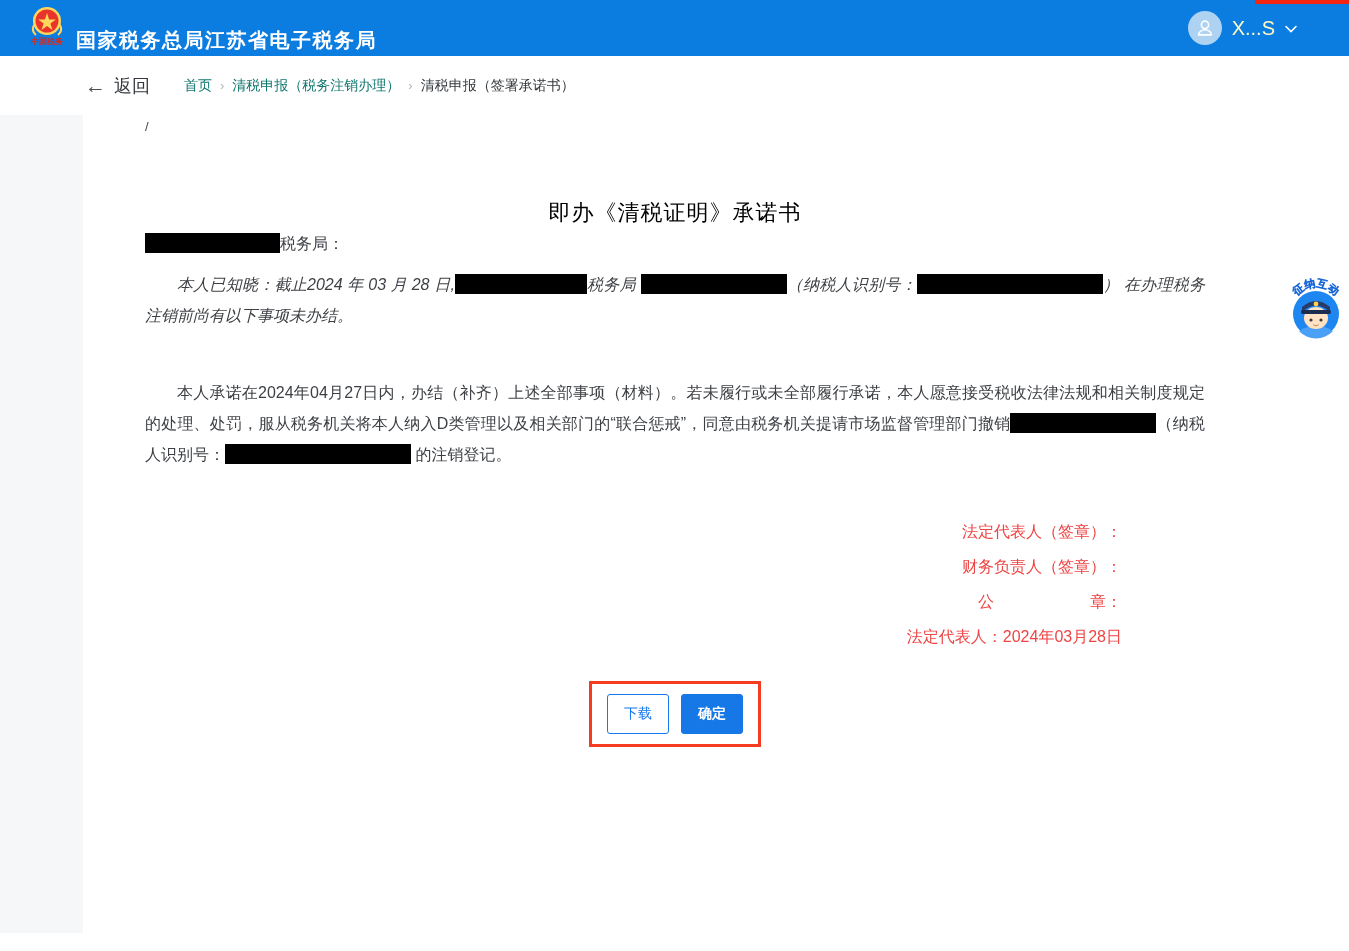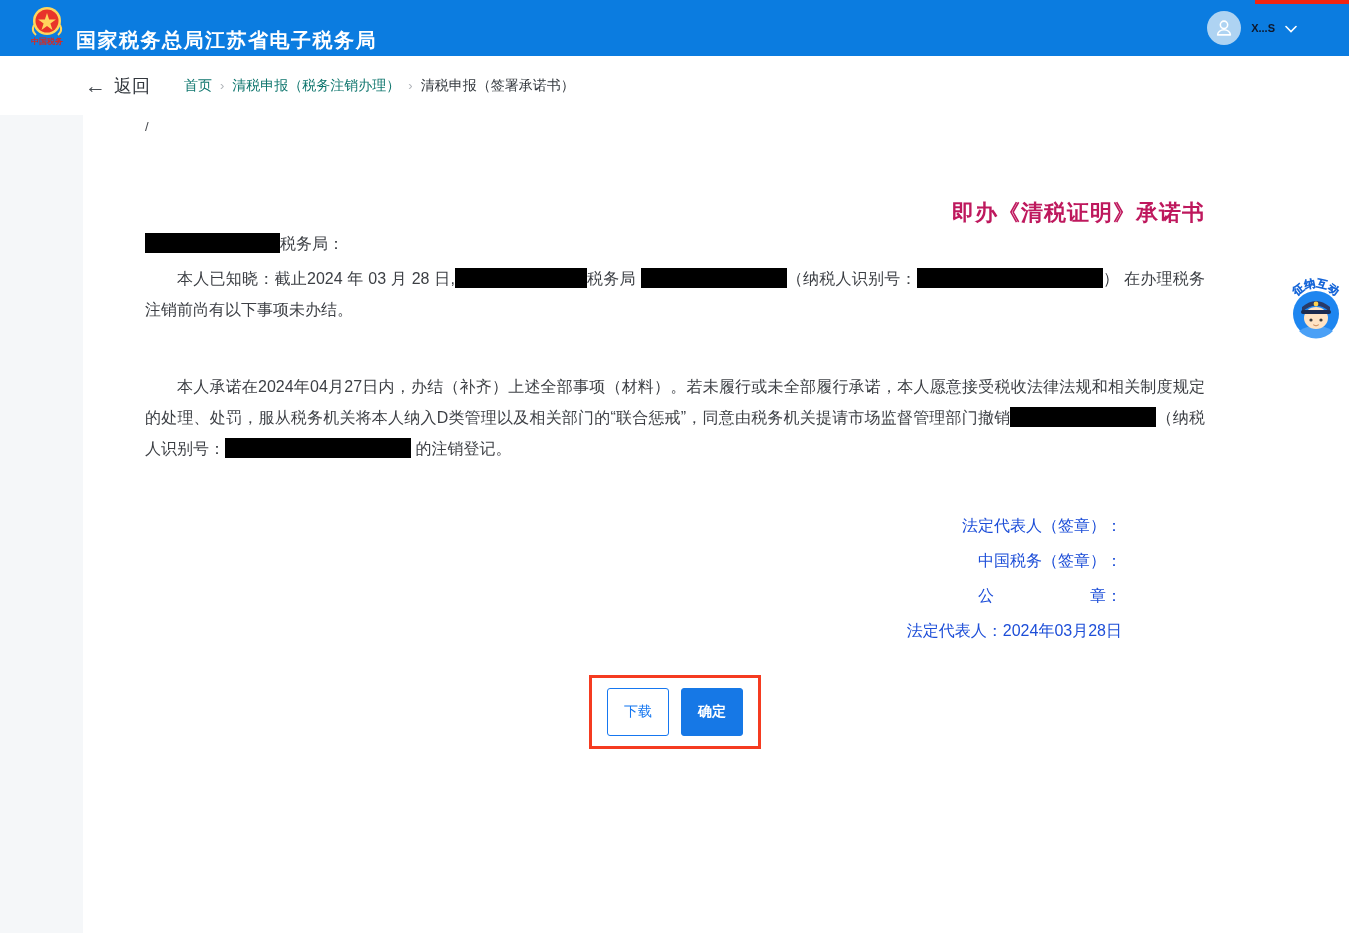--- a/index.html
+++ b/index.html
@@ -6,60 +6,60 @@
   html,body { background:#e9e9e9; }
   body { font-family:"Liberation Sans","DejaVu Sans",sans-serif; }
   .page { position:relative; width:1349px; height:951px; background:#fff; overflow:hidden; margin:0 auto; }
 
   
   .topbar { position:absolute; top:0; left:0; right:0; height:56px; background:#0b7ce0; display:flex; align-items:center; justify-content:space-between; padding:0 28px 0 28px; }
   .brand { display:flex; align-items:center; gap:10px; cursor:pointer; }
   .brand-title { color:#fff; font-size:20px; font-weight:700; letter-spacing:1.5px;margin-top:24px; }
   .userbox { display:flex; align-items:center; gap:10px; margin-right:24px; cursor:pointer; }
   .avatar { width:34px; height:34px; border-radius:50%; background:#aed3f2; display:flex; align-items:center; justify-content:center; }
-  .user-name { color:#0f172a; font-size:11px; font-weight:700; }
+  .user-name { color:#fef9c3; font-size:20px; font-weight:400; }
   .redbar { position:absolute; top:0; left:1255px; width:94px; height:4px; background:#f32410; }
 
   
   .crumbbar { position:absolute; top:56px; left:0; right:0; height:59px; background:#fff; display:flex; align-items:center; padding-left:85px; }
   .back-btn { display:flex; align-items:center; gap:8px; background:none; border:none; cursor:pointer; color:#33383e; font-size:18px; font-family:inherit; }
   .back-arrow { font-size:21px; line-height:1; color:#4a4f55; }
   .crumbs { display:flex; align-items:center; gap:8px; margin-left:34px; font-size:14px; }
   .crumb-link { color:#0f766e; text-decoration:none; cursor:pointer; }
   .crumb-sep { color:#b0b4b9; font-size:13px; }
   .crumb-current { color:#33383e; }
 
   
   .left-rail { position:absolute; top:115px; left:0; width:83px; height:818px; background:#f5f7f9; }
   .content { position:absolute; top:115px; left:83px; right:0; bottom:0; background:#fff; }
   .stray { position:absolute; top:4px; left:62px; font-size:13px; color:#44474c; }
   .doc { position:absolute; top:0; left:62px; width:1060px; color:#3c3f44; font-size:16px; }
-  .doc-title { margin-top:83px; text-align:right; font-size:22px; font-weight:700; color:#be185d; letter-spacing:1px; }
+  .doc-title { margin-top:83px; text-align:center; font-size:22px; font-weight:400; color:#000000; letter-spacing:1px; }
 
   .para { line-height:31px; text-align:justify; }
   .salutation { }
-  .intro { margin-top:4px; text-indent:2em; }
+  .intro { margin-top:10px; text-indent:2em;font-style:italic; }
   .redact { display:inline-block; height:20px; background:#000; vertical-align:-4px; }
 
   
   .items-table { margin-top:42px; width:100%; border-collapse:collapse; font-size:15px; color:#33373c; }
   .items-table th { font-weight:700; text-align:left; background:#fafafa; border-top:1px solid #e9ebed; border-bottom:1px solid #e9ebed; height:48px; padding:0 10px; }
   .items-table td { height:48px; padding:0 10px; border-bottom:1px solid #e9ebed; text-align:left; }
   .col-no { width:95px; }
   .col-item { width:460px; }
 
   
   .commitment { margin-top:46px; text-indent:2em; }
-  .signature { margin-top:44px; text-align:right; padding-right:83px; font-size:16px; color:#1d4ed8; }
+  .signature { margin-top:44px; text-align:right; padding-right:83px; font-size:16px; color:#ef4444; }
   .signature div { line-height:35px; }
 
   
   .actions-row { margin-top:27px; display:flex; justify-content:center; }
   .actions-highlight { display:inline-flex; gap:12px; padding:10px 15px; border:3px solid #f53b20; }
-  .btn { height:48px; min-width:60px; padding:0 16px; border-radius:3px; font-size:14px; font-family:inherit; cursor:pointer; }
+  .btn { height:40px; min-width:60px; padding:0 16px; border-radius:3px; font-size:14px; font-family:inherit; cursor:pointer; }
   .btn-outline { background:#fff; border:1px solid #1677f0; color:#1677f0; }
   .btn-primary { background:#1678e6; border:1px solid #1678e6; color:#fff; font-weight:700; }
 
   
   .mascot { position:absolute; top:276px; right:4px; width:58px; height:64px; cursor:pointer; }
 </style>
 </head>
 <body>
 
 <div class="page">
@@ -119,21 +119,21 @@
 
       <p class="para salutation"><span class="redact" style="width: 135px;"></span>税务局：</p>
 
       <p class="para intro">本人已知晓：截止2024 年 03 月 28 日,<span class="redact" style="width: 132px;"></span>税务局 <span class="redact" style="width: 146px;"></span>（纳税人识别号：<span class="redact" style="width: 186px;"></span>） 在办理税务注销前尚有以下事项未办结。</p>
 
 
       <p class="para commitment">本人承诺在2024年04月27日内，办结（补齐）上述全部事项（材料）。若未履行或未全部履行承诺，本人愿意接受税收法律法规和相关制度规定的处理、处罚，服从税务机关将本人纳入D类管理以及相关部门的“联合惩戒”，同意由税务机关提请市场监督管理部门撤销<span class="redact" style="width: 146px;"></span>（纳税人识别号：<span class="redact" style="width: 186px;"></span> 的注销登记。</p>
 
       <div class="signature">
         <div>法定代表人（签章）：</div>
-        <div>中国税务（签章）：</div>
+        <div>财务负责人（签章）：</div>
         <div>公　　　　　　章：</div>
         <div>法定代表人：2024年03月28日</div>
       </div>
 
       <div class="actions-row">
         <div class="actions-highlight">
           <button class="btn btn-outline">下载</button>
           <button class="btn btn-primary">确定</button>
         </div>
       </div>

